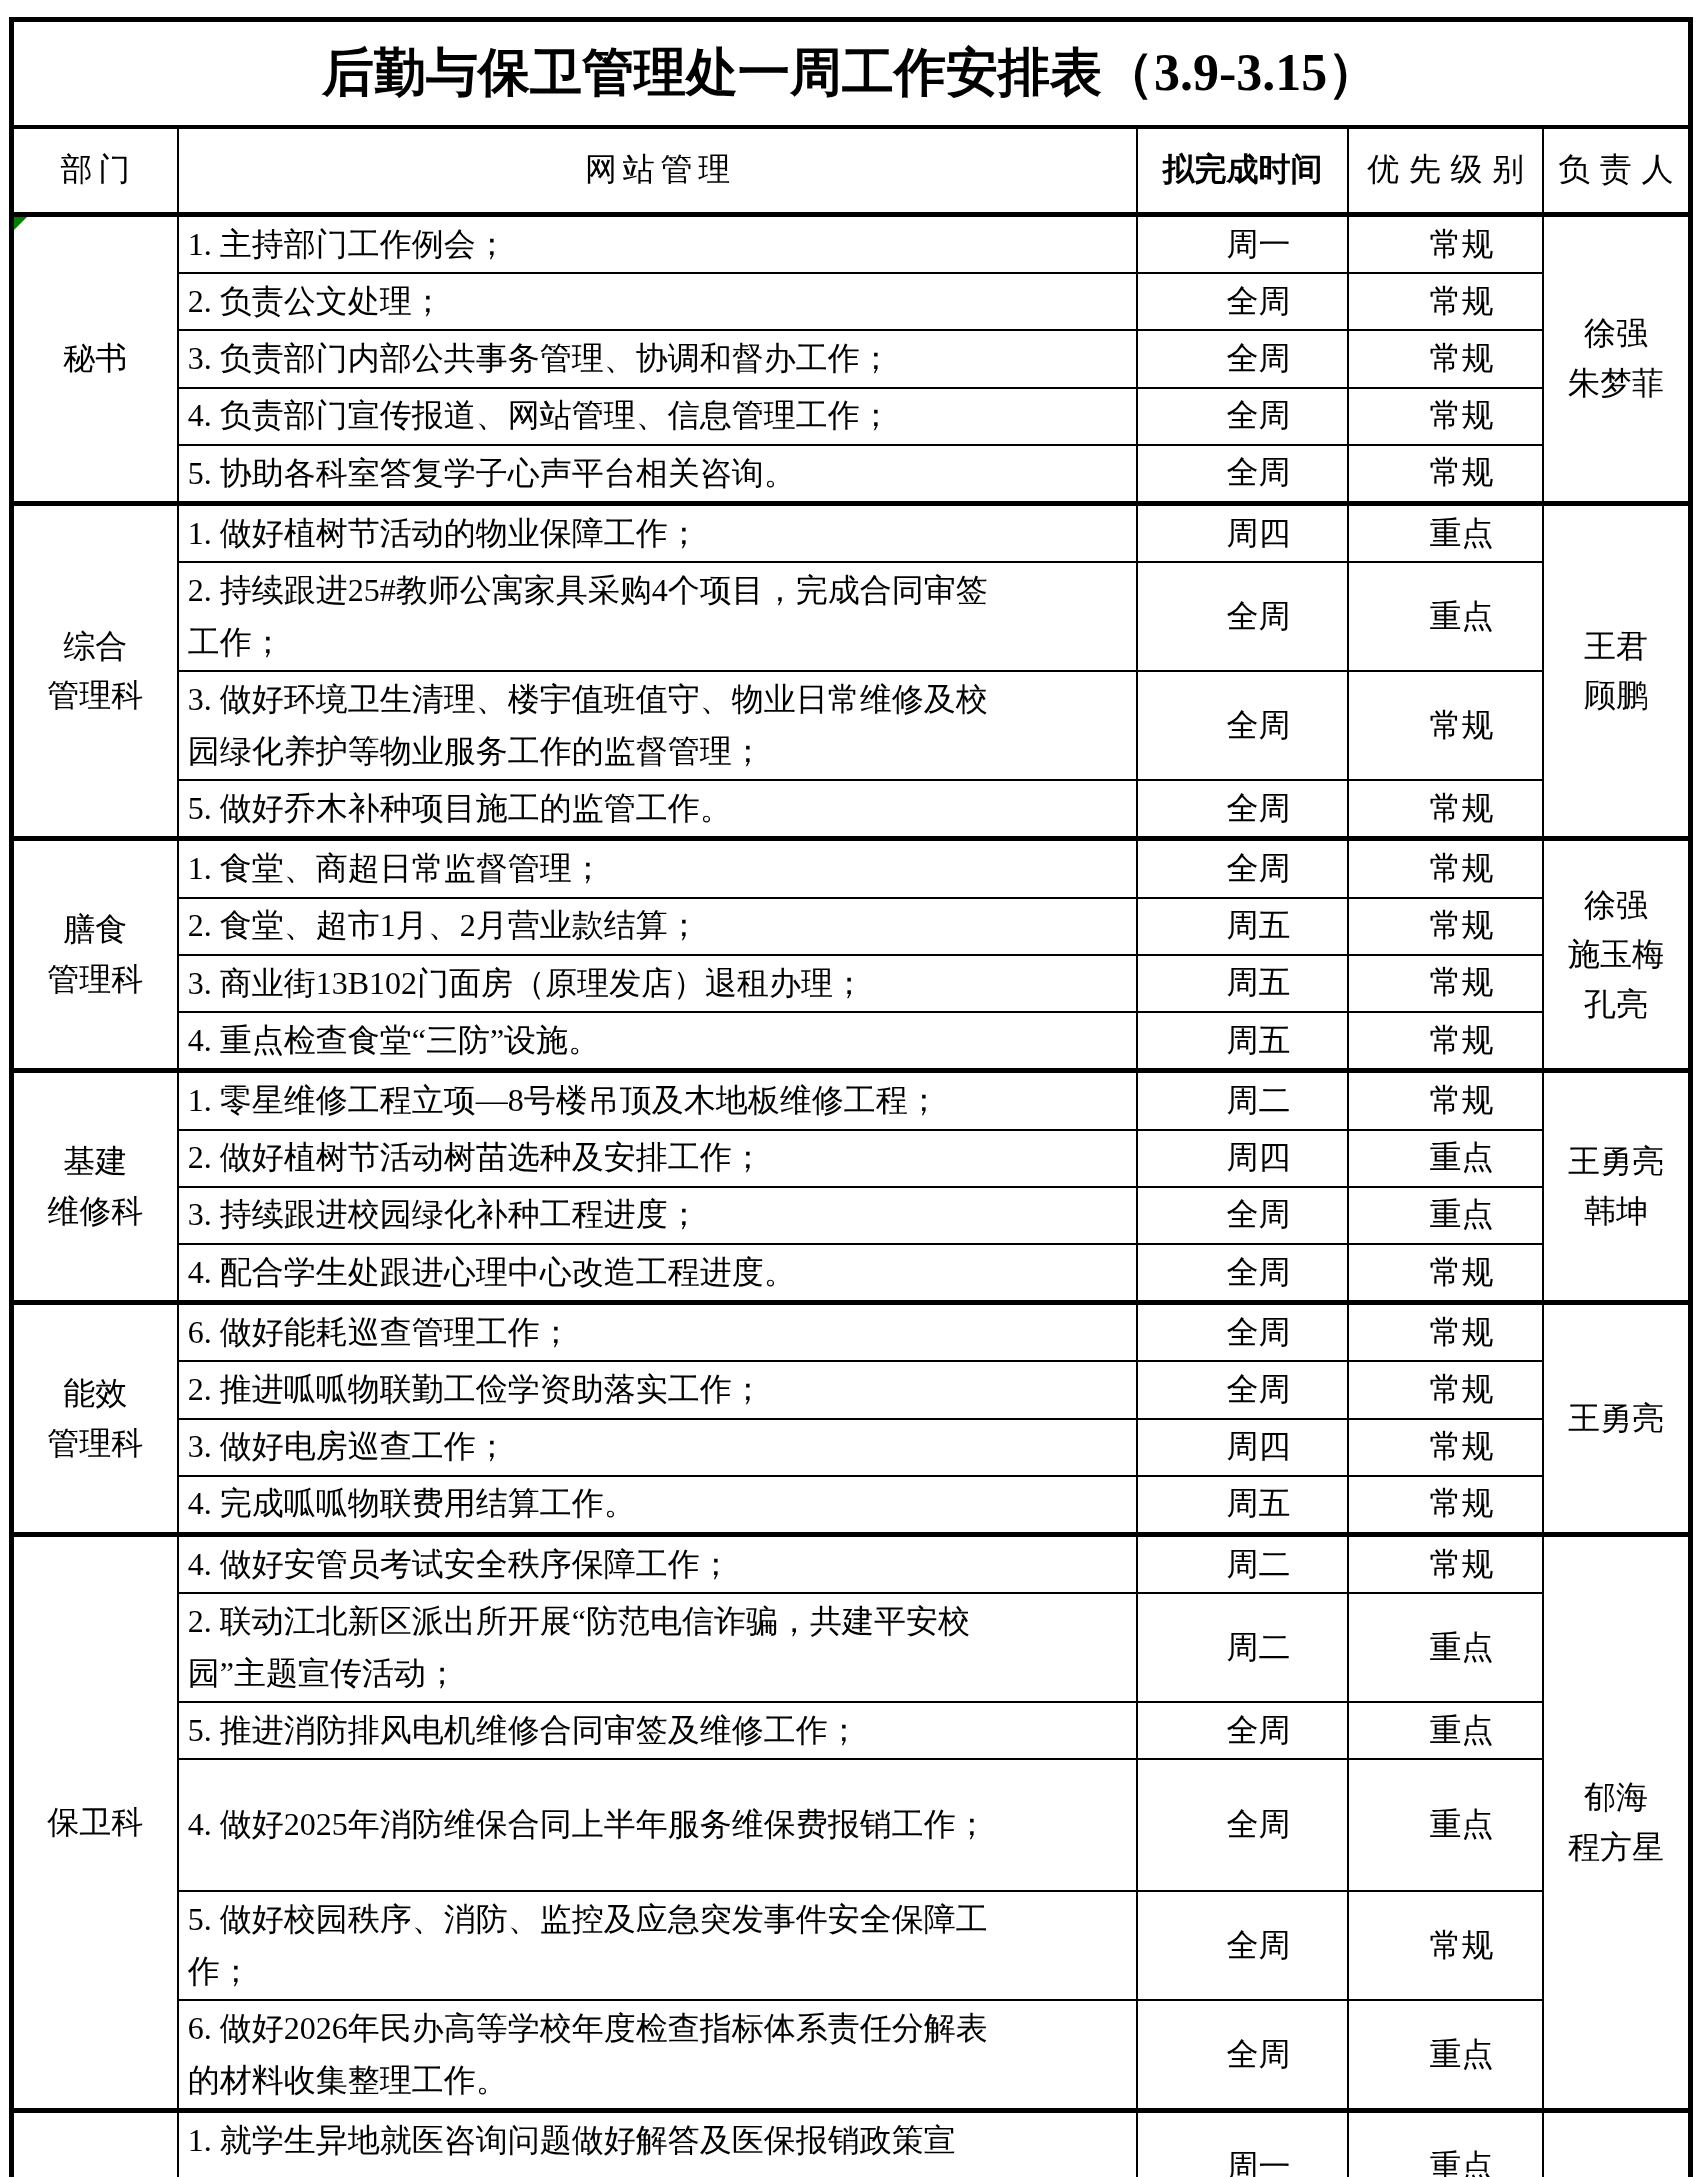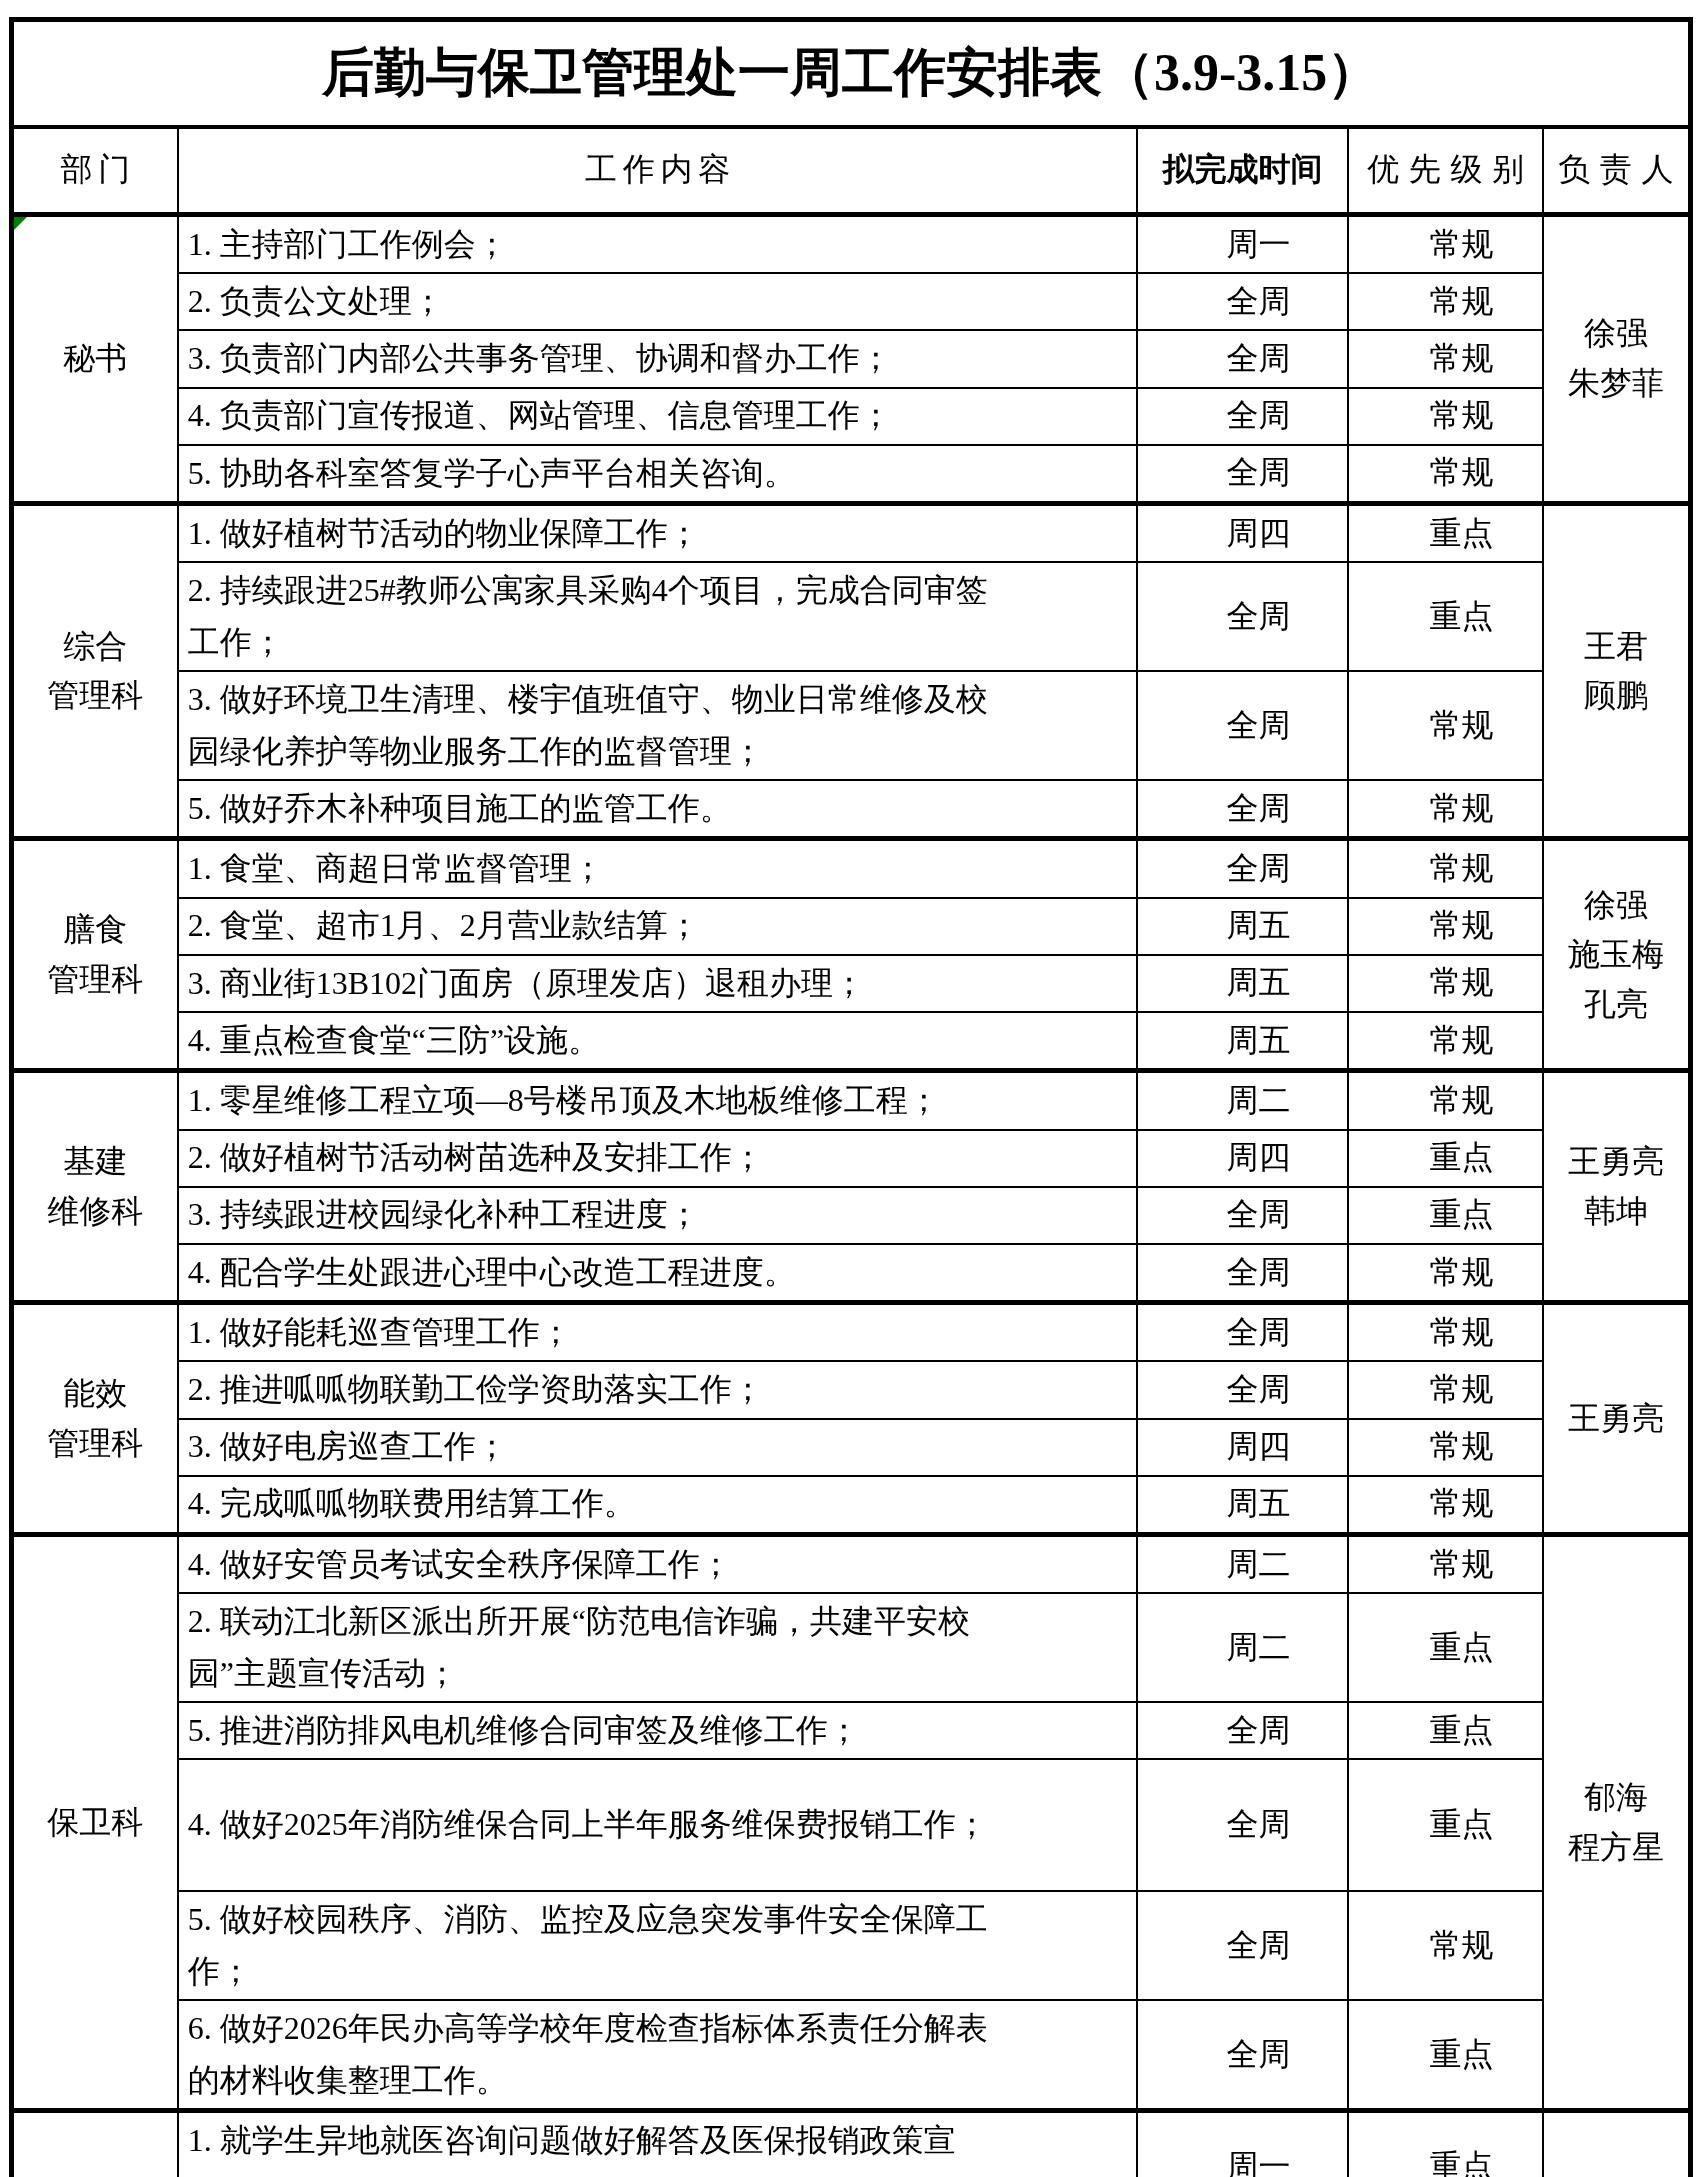--- a/index.html
+++ b/index.html
@@ -88,21 +88,21 @@
       <col style="width:211px">
       <col style="width:195px">
       <col style="width:147px">
     </colgroup>
     <tbody id="rows">
       <tr class="title-row" style="height:107px">
         <td colspan="5">后勤与保卫管理处一周工作安排表（3.9-3.15）</td>
       </tr>
       <tr class="header-row" style="height:88px">
         <th class="h-dept">部门</th>
-        <th class="h-content">工作内容</th>
+        <th class="h-content">网站管理</th>
         <th class="h-time">拟完成时间</th>
         <th class="h-priority">优先级别</th>
         <th class="h-owner">负责人</th>
       </tr>
     <tr class="sec-start" style="height: 45px;">
           <td class="dept-cell" rowspan="5">
             <div>秘书</div>
             <span class="corner" style="border-top-color: rgb(0, 128, 0);"></span>
           </td>
           <td class="content-cell">1. 主持部门工作例会；</td>
@@ -216,21 +216,21 @@
         <tr style="height: 45px;">
           <td class="content-cell">4. 配合学生处跟进心理中心改造工程进度。</td>
           <td class="time-cell">全周</td>
           <td class="priority-cell">常规</td>
         </tr>
         <tr class="sec-start" style="height: 45px;">
           <td class="dept-cell" rowspan="4">
             <div>能效</div>
             <div>管理科</div>
           </td>
-          <td class="content-cell">1. 做好能耗巡查管理工作；</td>
+          <td class="content-cell">6. 做好能耗巡查管理工作；</td>
           <td class="time-cell">全周</td>
           <td class="priority-cell">常规</td>
           <td class="owner-cell" rowspan="4">
             <div>王勇亮</div>
           </td>
         </tr>
         <tr style="height: 45px; margin-top: 18px;">
           <td class="content-cell">2. 推进呱呱物联勤工俭学资助落实工作；</td>
           <td class="time-cell">全周</td>
           <td class="priority-cell">常规</td>

